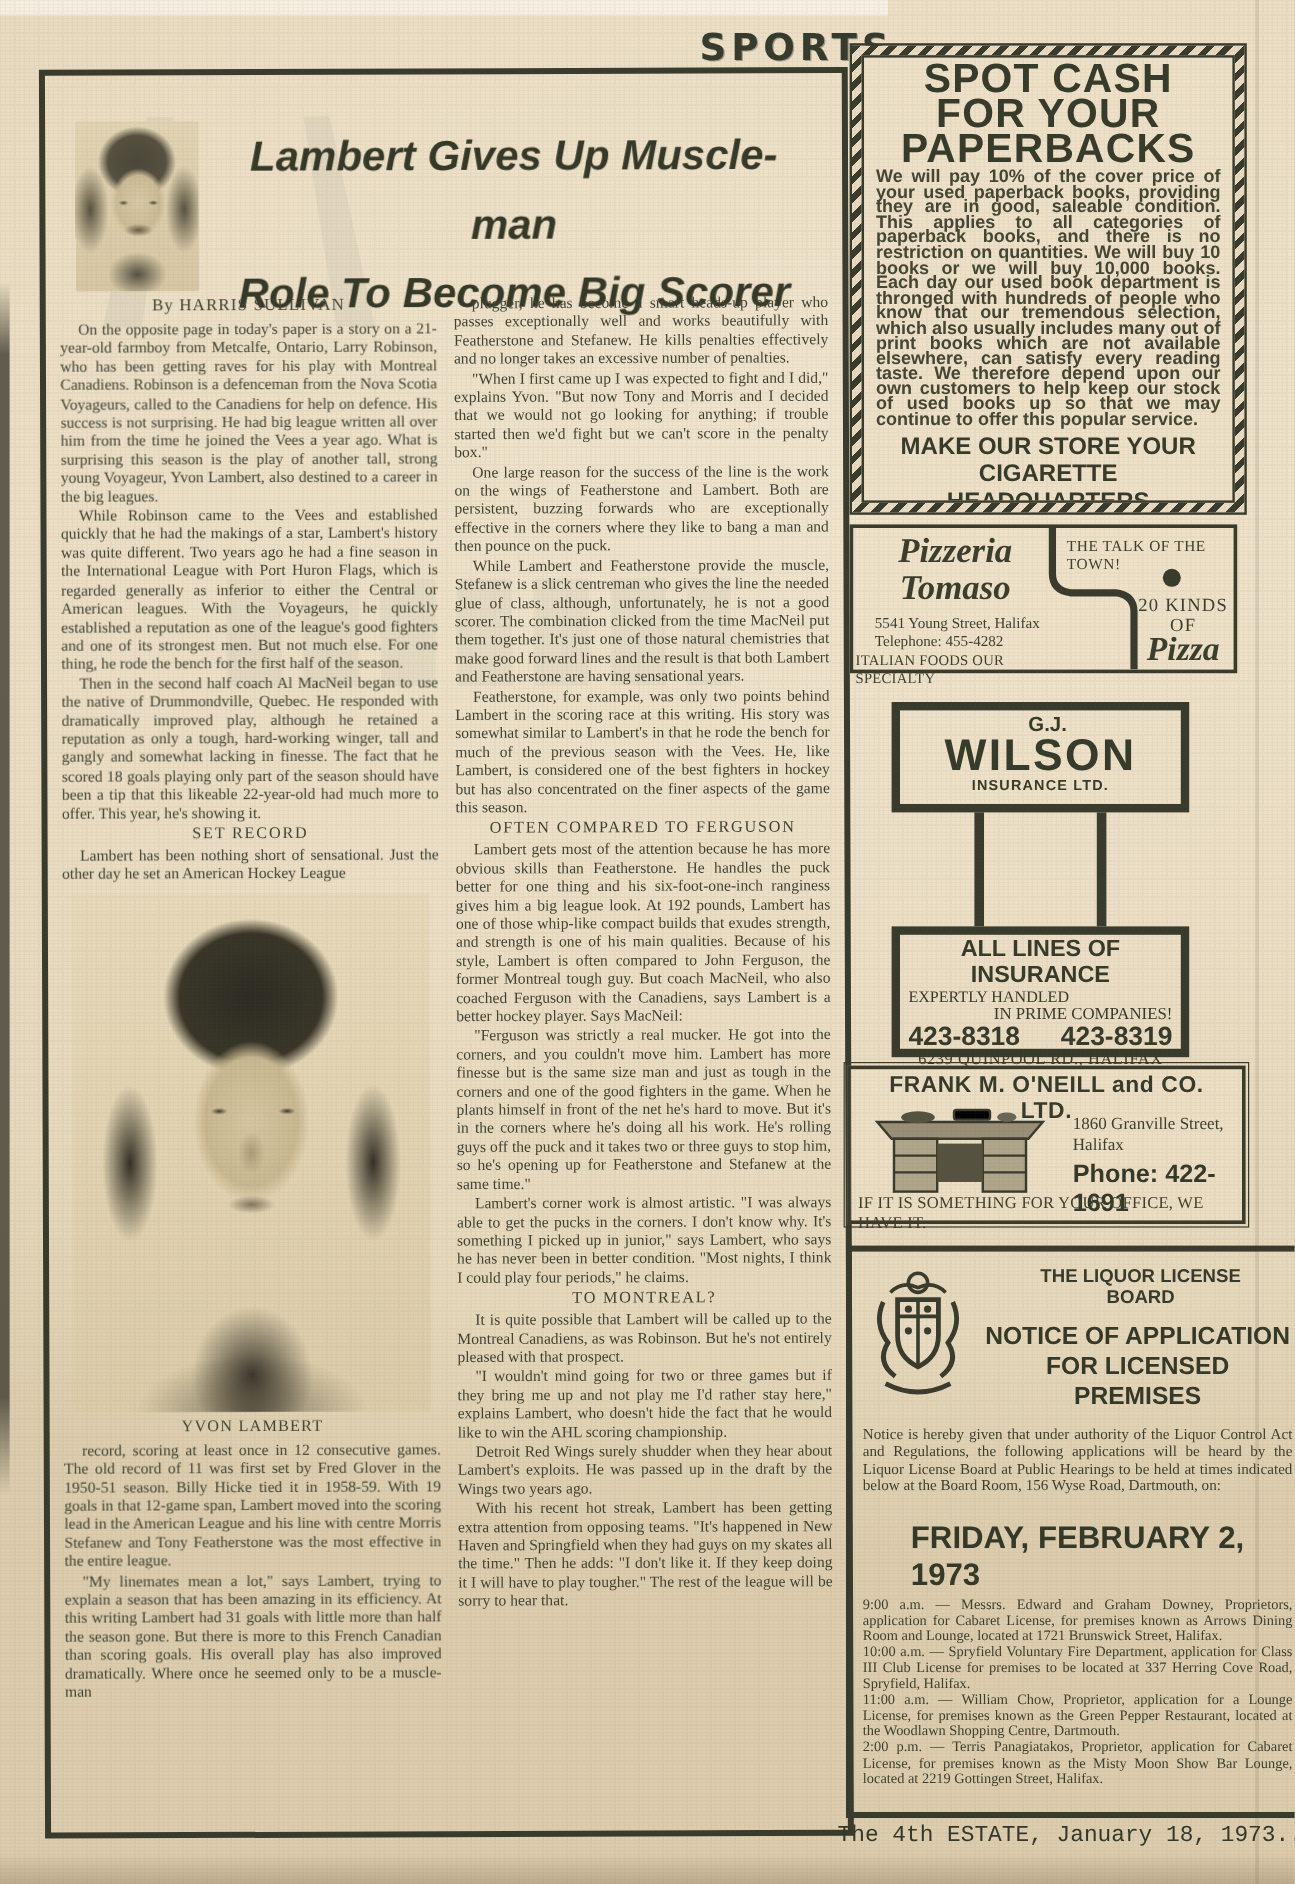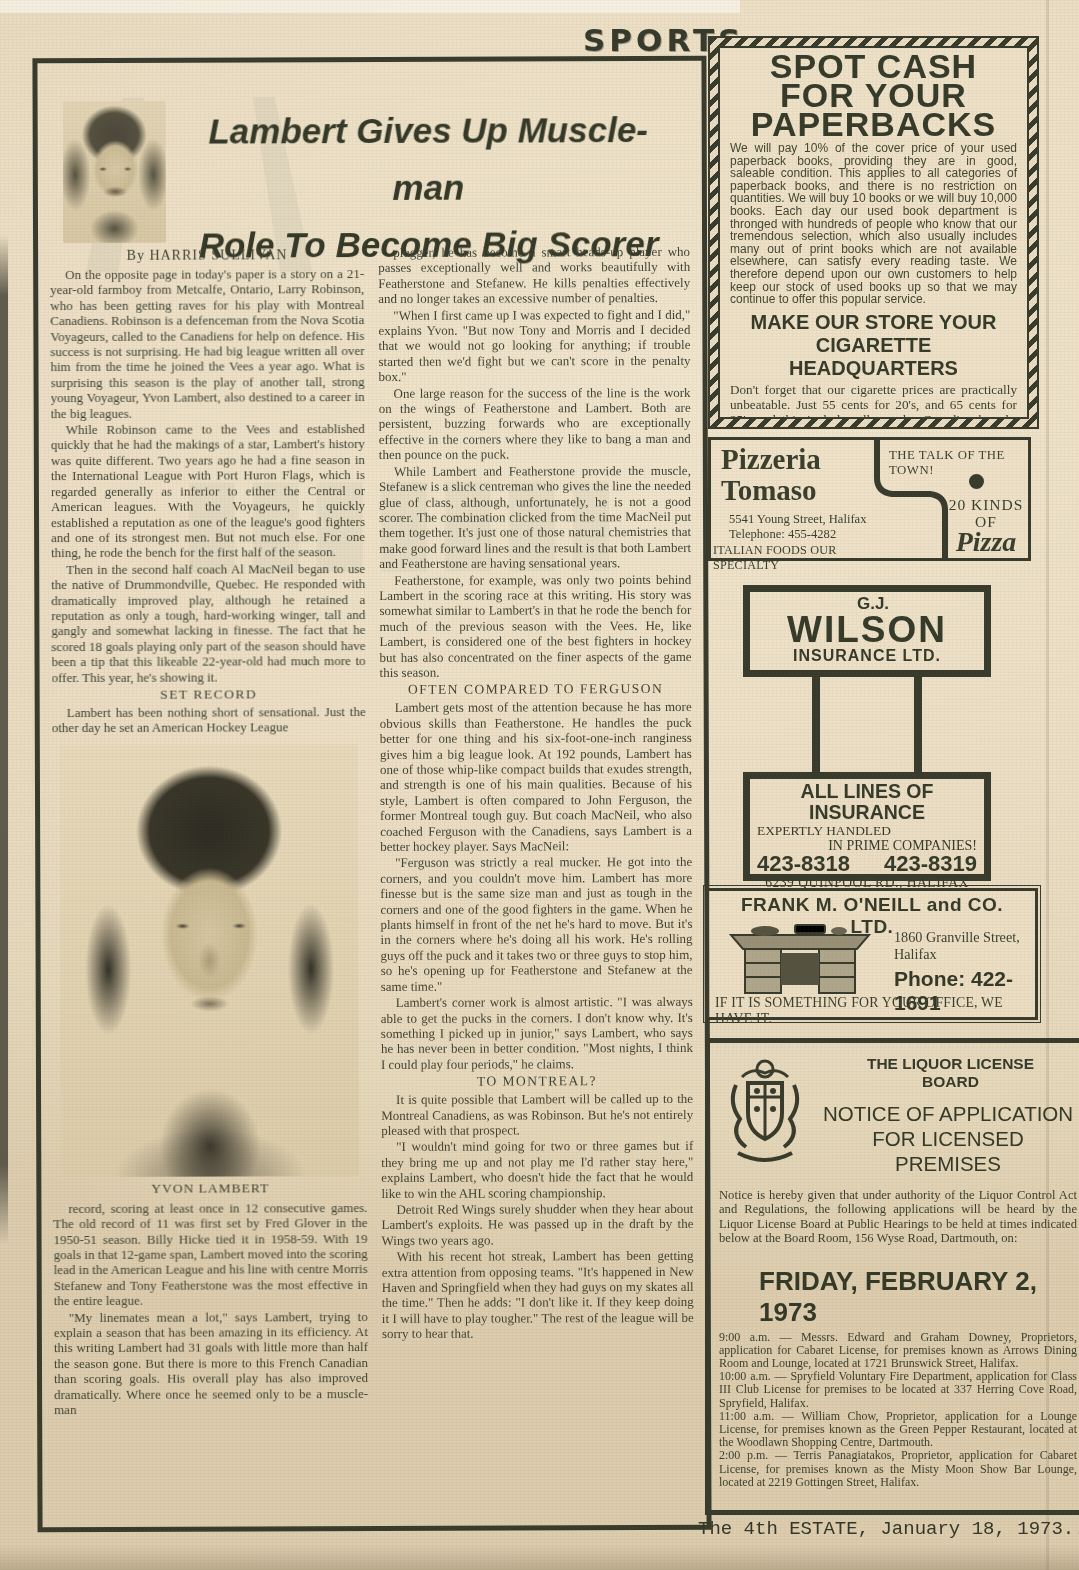--- a/index.html
+++ b/index.html
@@ -72,46 +72,46 @@
   
   .ad{box-sizing:border-box;position:absolute;color:#3c3f2f;}
 
   
   .ad-spotcash{left:708px;top:36px;width:331px;height:393px;border:2px solid #383b2c;
     background:repeating-linear-gradient(135deg, #383b2c 0 5px, #e9dcc2 5px 11px);padding:8px;}
   .spotcash-inner{box-sizing:border-box;width:100%;height:100%;background:#eee1c7;
     border:2px solid #383b2c;padding:3px 10px;overflow:hidden;}
   .spotcash-title{font-family:"Liberation Sans", sans-serif;font-weight:900;text-align:center;
     font-size:34px;line-height:29px;letter-spacing:1px;color:#363a2a;margin:1px 0 3px;}
-  .spotcash-body{font-family:"Liberation Sans", sans-serif;font-weight:normal;font-size:12px;
+  .spotcash-body{font-family:"Liberation Sans", sans-serif;font-weight:bold;font-size:15px;
     line-height:12.6px;text-align:justify;color:#434633;}
   .spotcash-sub{font-family:"Liberation Sans", sans-serif;font-weight:900;text-align:center;
     font-size:20px;line-height:23px;color:#363a2a;margin:5px 0 2px;}
   .spotcash-cigs{font-size:13.2px;line-height:15.2px;text-align:justify;}
 
   
   .ad-pizzeria{left:708px;top:437px;width:323px;height:124px;border:3px solid #383b2c;background:rgba(238,225,199,.6);}
-  .pz-name{position:absolute;left:10px;top:4px;width:150px;
-    font-weight:bold;font-size:29px;line-height:31px;color:#3a3e2c;}
+  .pz-name{position:absolute;left:10px;top:4px;width:150px;text-align:center;
+    font-weight:bold;font-style:italic;font-size:29px;line-height:31px;color:#3a3e2c;}
   .pz-divider{position:absolute;left:158px;top:0px;}
   .pz-tag{position:absolute;left:178px;top:8px;width:140px;font-size:12.8px;letter-spacing:.5px;}
   .pz-dot{position:absolute;left:258px;top:34px;width:15px;height:15px;border-radius:50%;background:#383b2c;}
   .pz-kinds{position:absolute;left:230px;top:56px;width:90px;text-align:center;font-size:15.5px;line-height:17px;letter-spacing:1px;}
   .pz-pizza{position:absolute;left:230px;top:86px;width:90px;text-align:center;
     font-weight:bold;font-style:italic;font-size:28px;color:#3a3e2c;}
   .pz-addr{position:absolute;left:18px;top:72px;width:150px;font-size:12.6px;line-height:15px;}
   .pz-spec{position:absolute;left:2px;top:103px;width:170px;font-size:12.2px;letter-spacing:.2px;}
 
   
   .ad-wilson{left:743px;top:585px;width:248px;height:296px;}
   .wl-top{box-sizing:border-box;position:absolute;left:0;top:0;width:248px;height:92px;
     border:7px solid #383b2c;text-align:center;font-family:"Liberation Sans", sans-serif;color:#363a2a;}
   .wl-initials{font-size:17px;font-weight:bold;line-height:18px;margin-top:3px;padding-left:12px;}
   .wl-name{font-size:37px;font-weight:900;line-height:34px;letter-spacing:2px;}
-  .wl-sub{font-size:16px;font-weight:bold;letter-spacing:1px;text-align:center;}
+  .wl-sub{font-size:12px;font-weight:bold;letter-spacing:1px;text-align:center;}
   .wl-mid{position:absolute;left:69px;top:92px;width:110px;height:95px;box-sizing:border-box;
     border-left:8px solid #383b2c;border-right:8px solid #383b2c;}
   .wl-banner{position:absolute;left:39px;top:113px;width:170px;height:46px;line-height:46px;
     text-align:center;border:1px solid #383b2c;
     background:repeating-linear-gradient(45deg, rgba(56,59,44,.35) 0 2px, #e9dcc2 2px 4px);
     font-family:"Liberation Sans", sans-serif;font-weight:900;font-size:25px;letter-spacing:1px;color:#32352a;}
   .wl-bot{box-sizing:border-box;position:absolute;left:0;top:187px;width:248px;height:109px;
     border:7px solid #383b2c;padding:2px 7px;color:#363a2a;}
   .wl-lines{font-family:"Liberation Sans", sans-serif;font-weight:900;font-size:19.5px;text-align:center;line-height:21px;}
   .wl-handled{font-size:13.4px;text-align:left;line-height:15px;}
@@ -130,21 +130,21 @@
   .on-phone{position:absolute;left:185px;top:76px;font-family:"Liberation Sans", sans-serif;
     font-weight:900;font-size:21px;color:#343827;}
   .on-tag{position:absolute;left:6px;top:104px;width:320px;font-size:13.8px;letter-spacing:.2px;}
 
   
   .ad-liquor{left:705px;top:1038px;width:386px;height:477px;border:5px solid #383b2c;padding:6px 9px;overflow:hidden;}
   .lq-crest{position:absolute;left:12px;top:14px;}
   .lq-board{margin-left:105px;text-align:center;font-family:"Liberation Sans", sans-serif;
     font-weight:900;font-size:15.5px;line-height:18px;color:#363a2a;margin-top:6px;}
   .lq-notice{margin-left:100px;text-align:center;font-family:"Liberation Sans", sans-serif;
-    font-weight:400;font-size:20.5px;line-height:25px;color:#343827;margin-top:10px;}
+    font-weight:700;font-size:20.5px;line-height:25px;color:#343827;margin-top:10px;}
   .lq-intro{clear:both;font-size:12.6px;line-height:14.4px;text-align:justify;margin-top:12px;}
   .lq-date{font-family:"Liberation Sans", sans-serif;font-weight:900;font-size:26px;
     text-align:left;padding-left:40px;color:#343827;margin:20px 0 3px;}
   .lq-sched{font-size:12px;line-height:13.2px;text-align:justify;margin:0;}
 
   .footer{position:absolute;left:698px;top:1518px;font-family:"Liberation Mono", monospace;
     font-size:19px;letter-spacing:0px;color:#33372a;white-space:nowrap;}
 </style>
 </head>
 <body>

